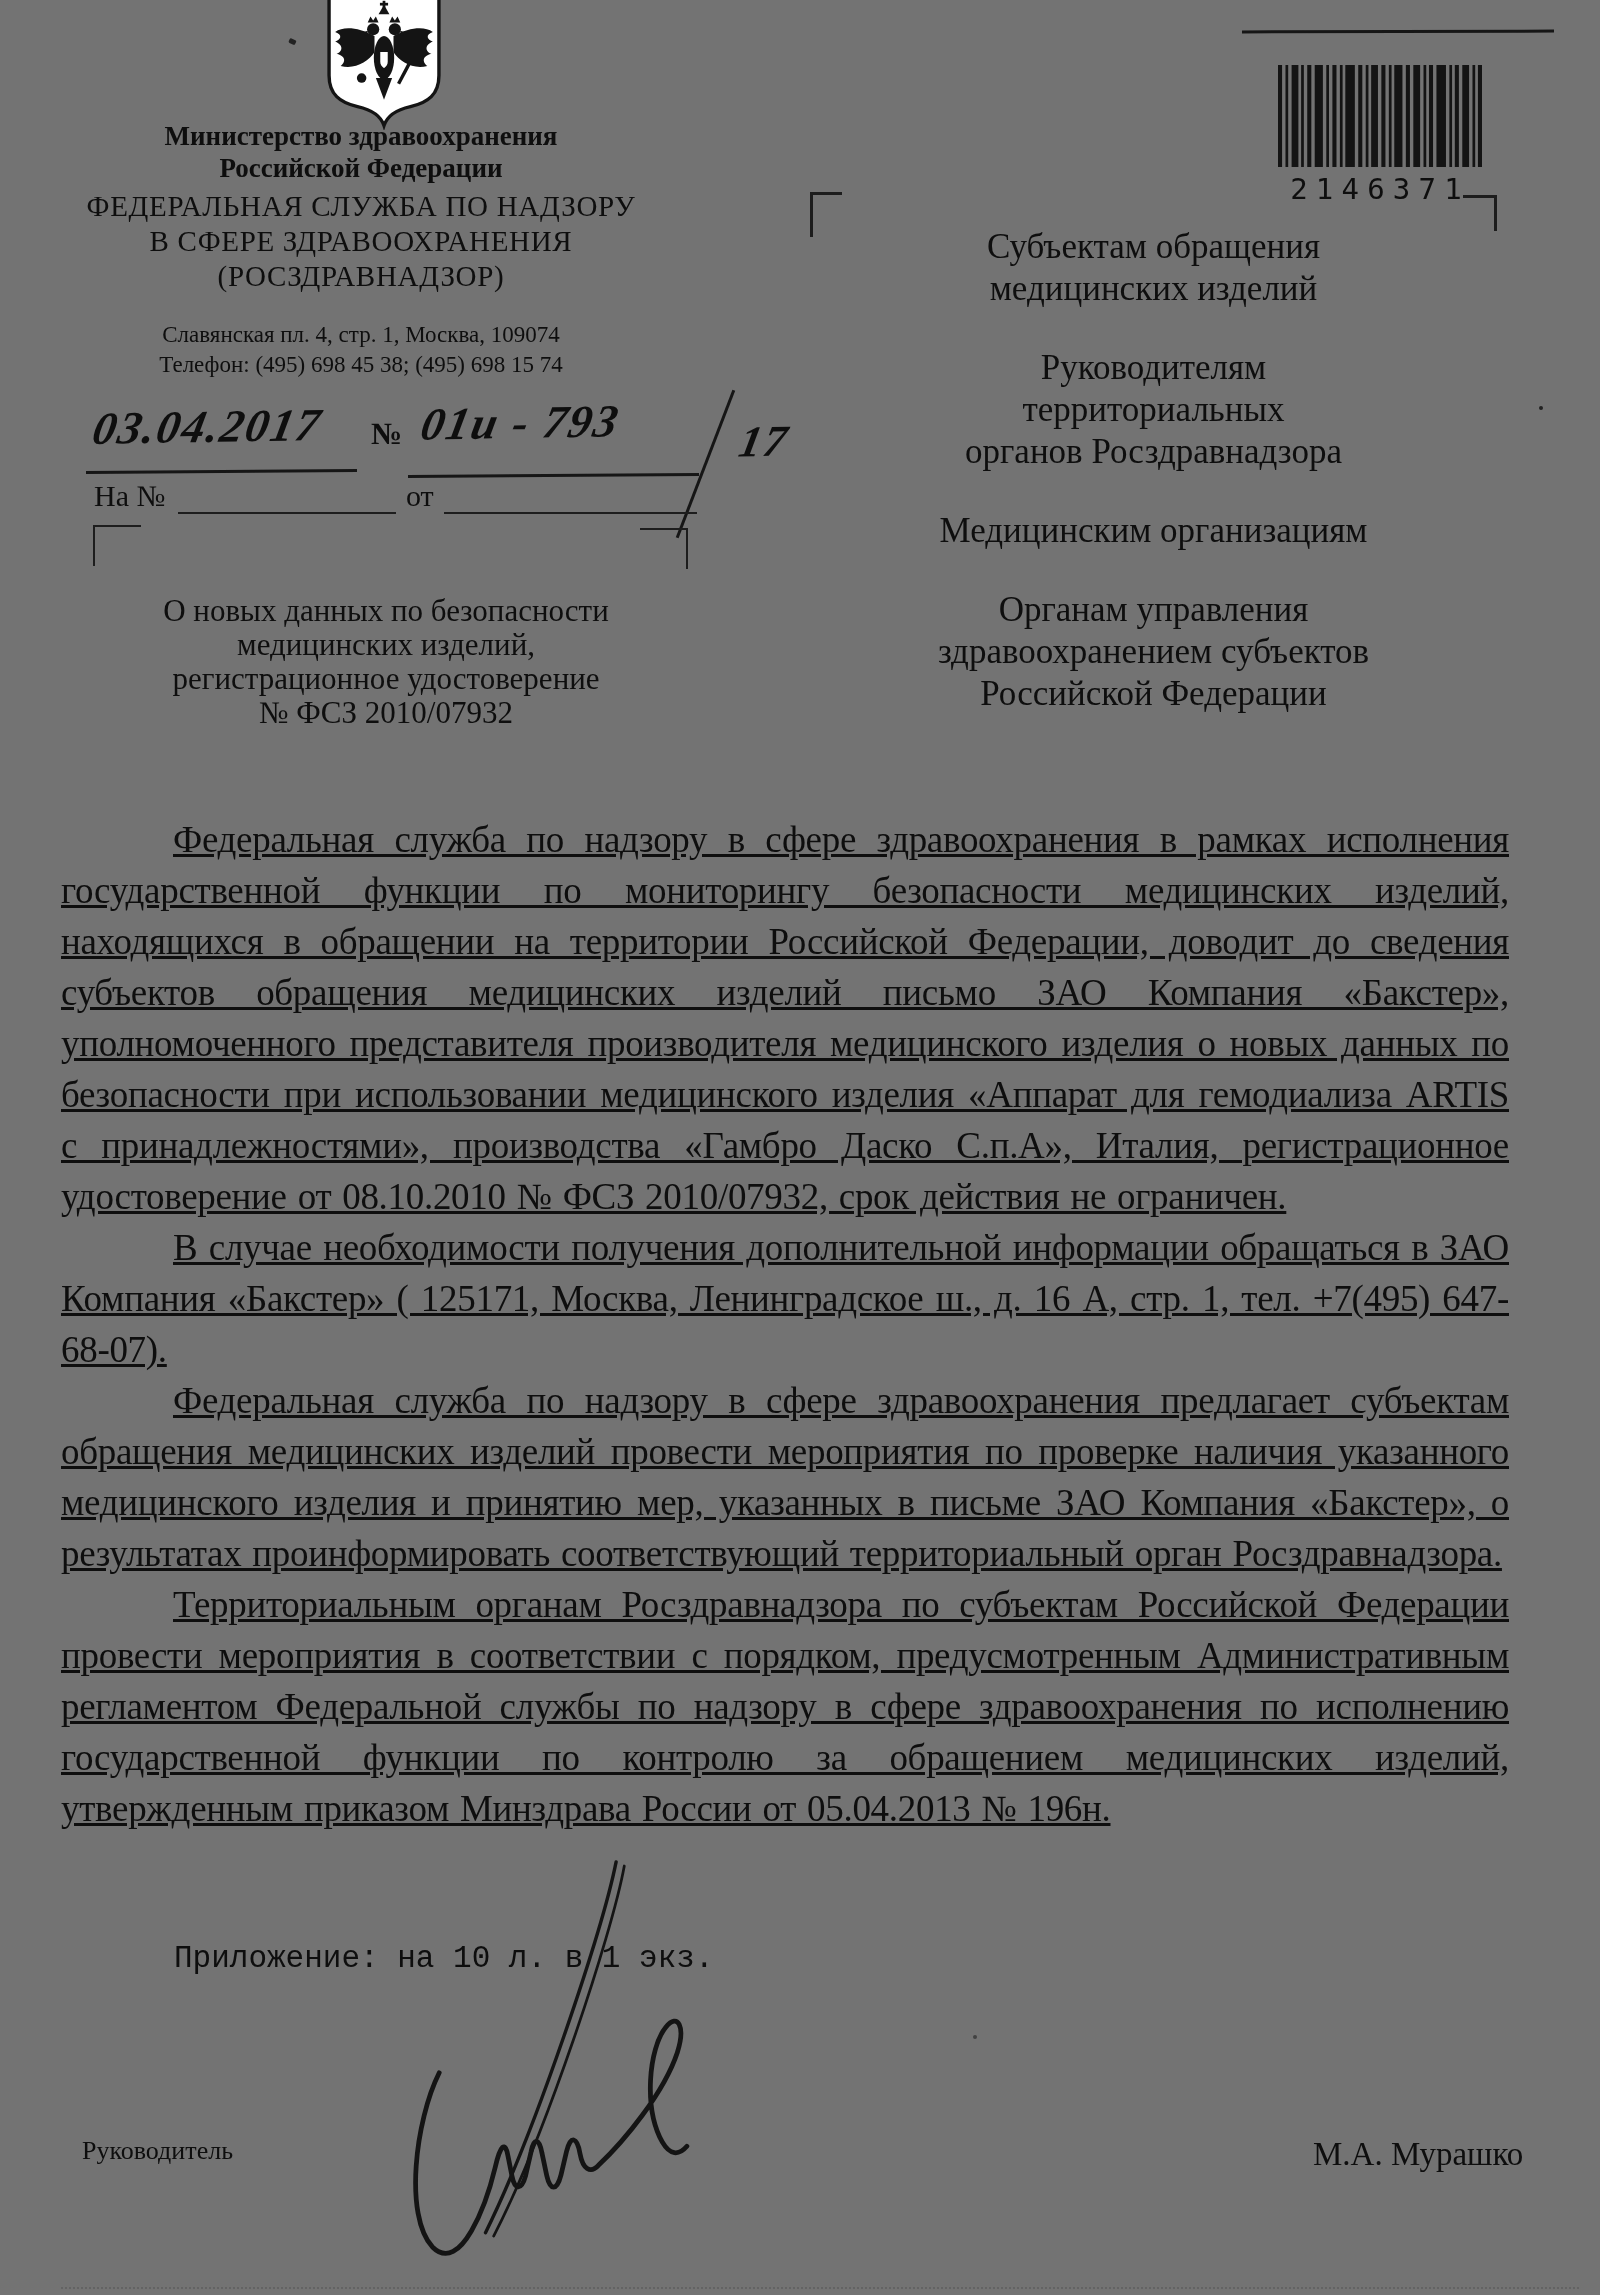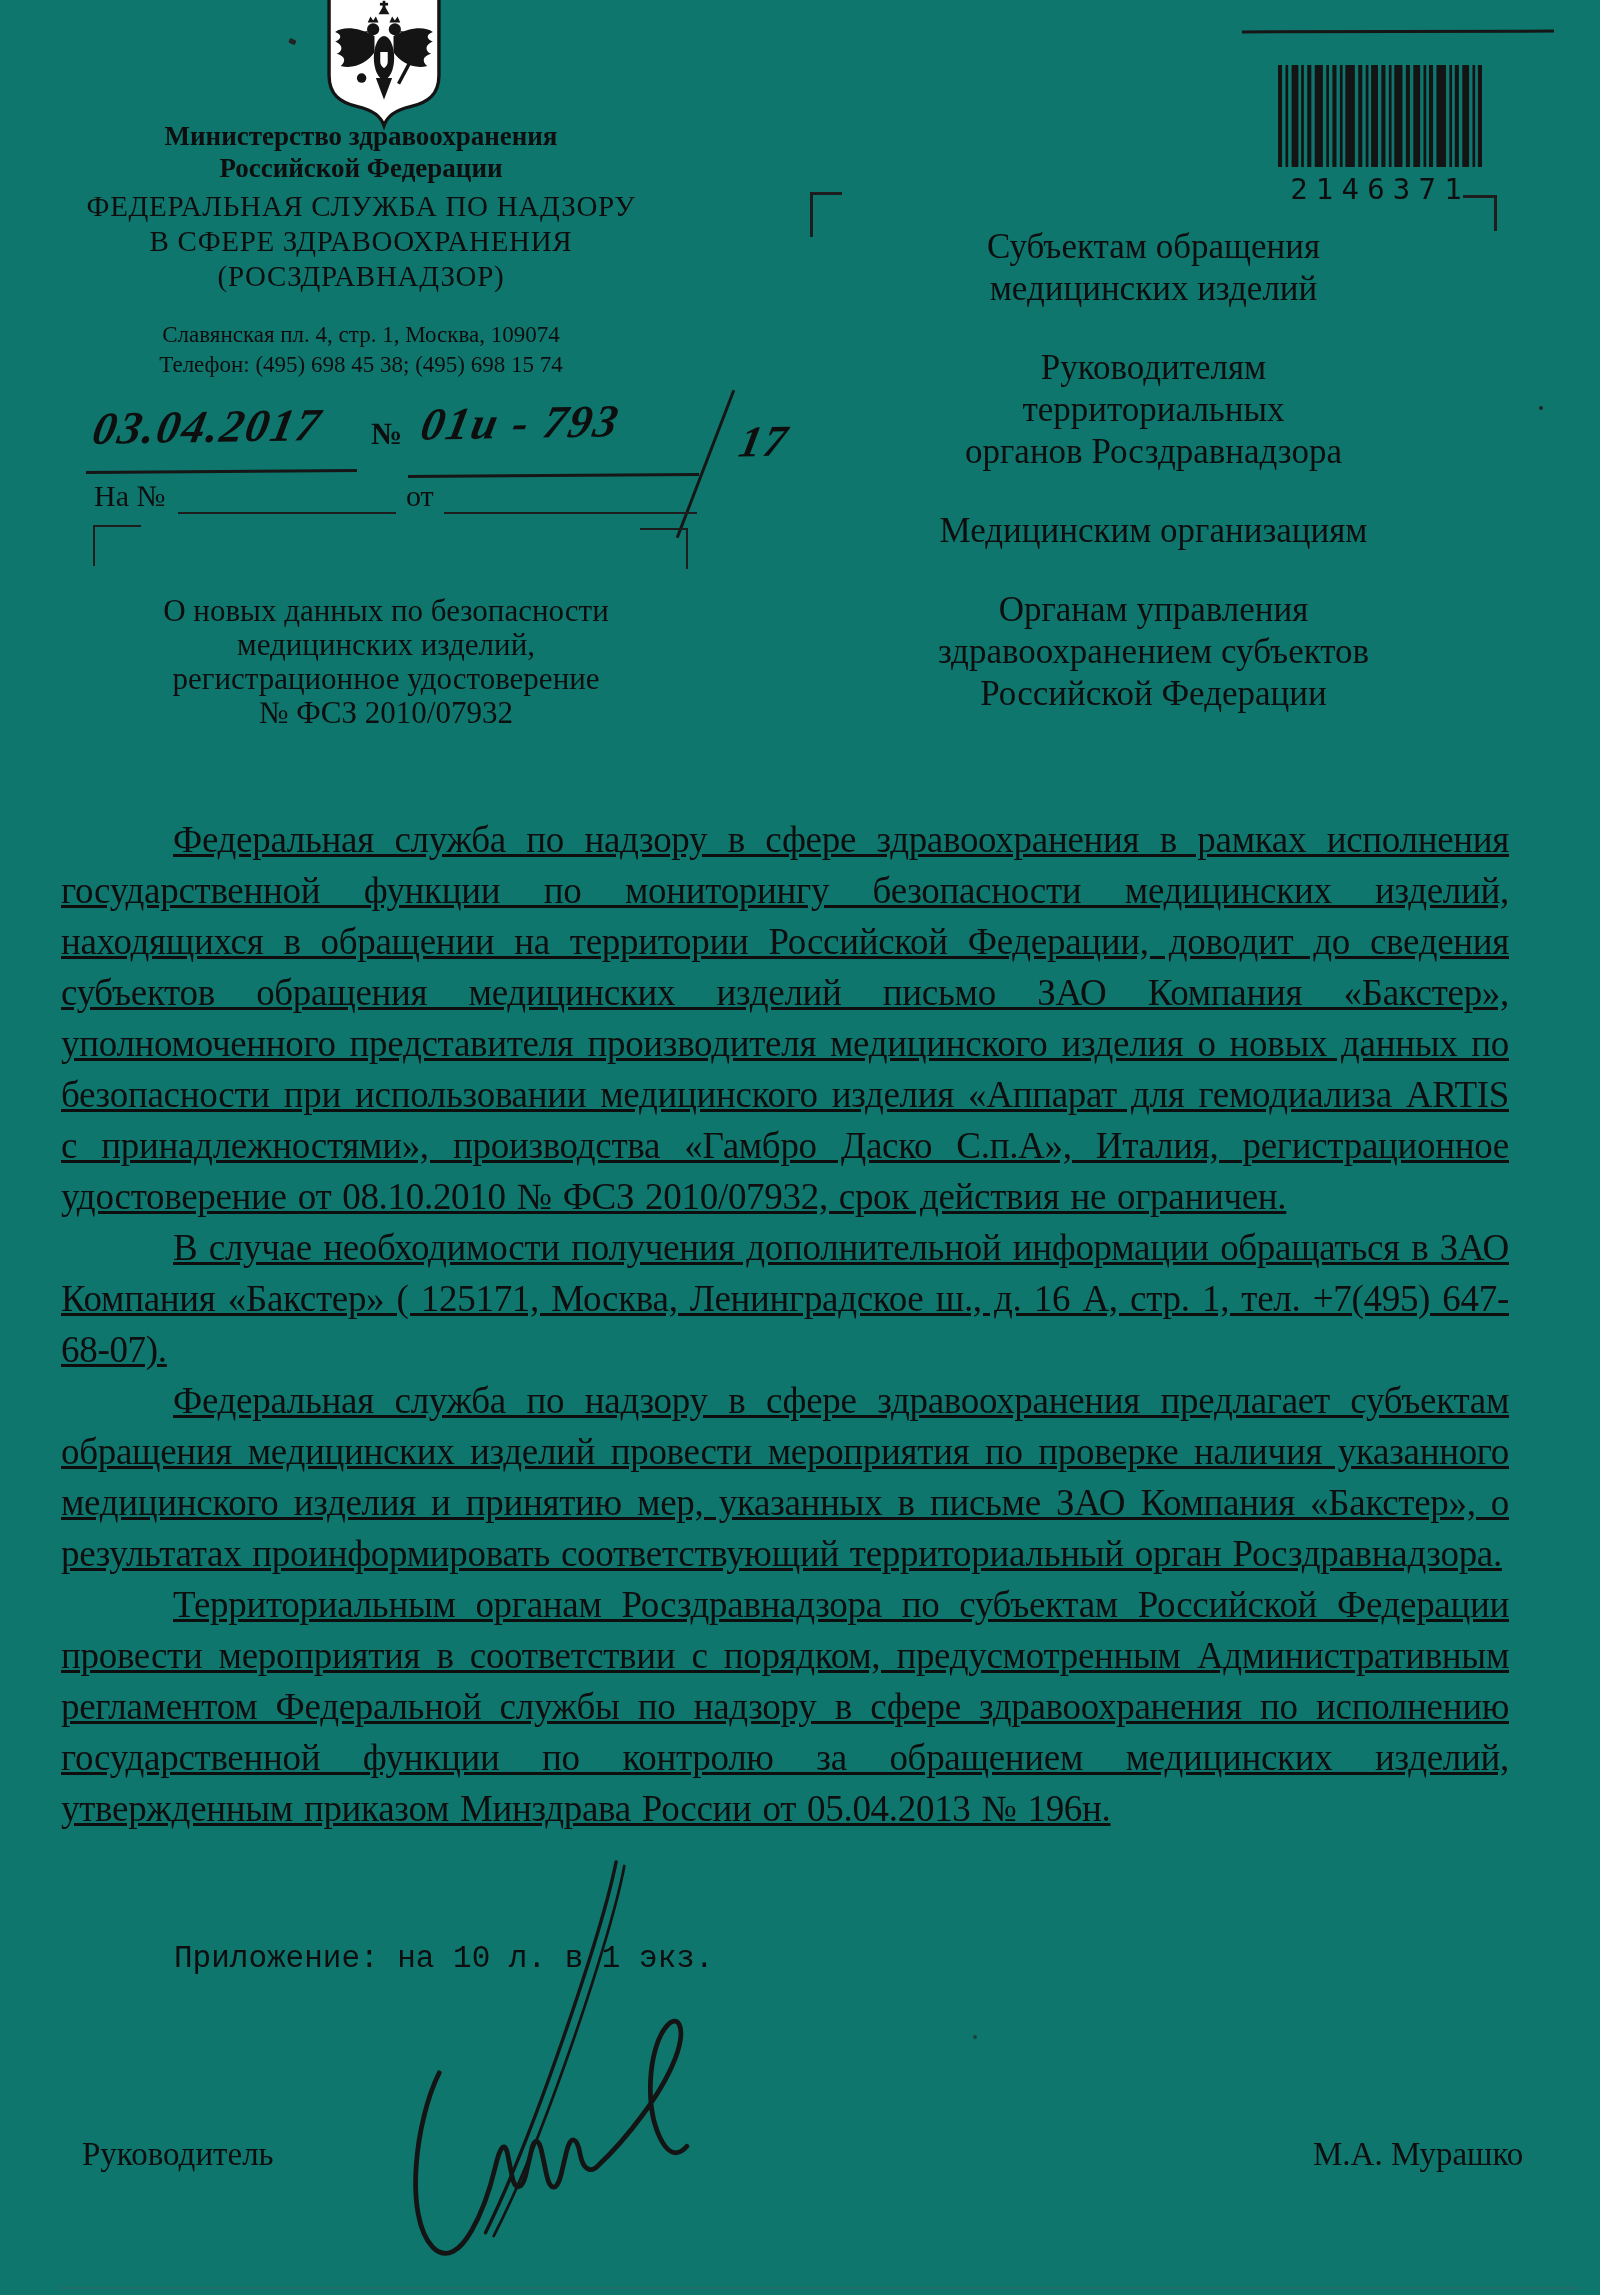--- a/index.html
+++ b/index.html
@@ -1,17 +1,17 @@
 <!DOCTYPE html>
 <html style="font-size:11px"><head>
 <meta charset="utf-8">
 <style>
   html,body{margin:0;padding:0;background:#fff;}
   .page{
-    position:relative;width:1601px;height:2295px;background:#0f766e;
+    position:relative;width:1601px;height:2295px;background:#737373;
     font-family:"Liberation Serif","DejaVu Serif",serif;color:#0e0e0e;
     overflow:hidden;
   }
   .abs{position:absolute;}
   .center{text-align:center;}
   .preline{white-space:pre-line;}
 
   
   .ministry{left:65px;top:120px;width:592px;font-weight:bold;font-size:27px;line-height:32px;}
   .service{left:41px;top:189px;width:640px;font-weight:normal;font-size:29px;line-height:35px;letter-spacing:0.7px;}
@@ -36,21 +36,21 @@
 
   
   .subject{left:80px;top:594px;width:612px;font-size:31px;line-height:34px;}
 
   
   .bodytext{left:61px;top:814px;width:1448px;font-size:37px;line-height:51px;
     text-align:justify;letter-spacing:-0.3px;word-spacing:2px;text-decoration:underline;}
   .bodytext p{margin:0;text-indent:112px;}
 
   .attachment{left:174px;top:1941px;font-size:31px;font-family:Liberation Mono, monospace;}
-  .sig-label{left:82px;top:2136px;font-size:33px;}
+  .sig-label{left:82px;top:2136px;font-size:26px;}
   .sig-name{left:1313px;top:2136px;font-size:33px;}
 
   
   .bc-wrap{left:1278px;top:65px;width:204px;}
   .bc-digits{margin-top:2.7px;text-align:center;font-family:"DejaVu Sans Mono","Liberation Mono",monospace;
     font-size:29px;letter-spacing:8.2px;}
   .topline{left:1242px;top:30px;width:312px;height:3.4px;background:#161616;transform:rotate(-0.15deg);}
 
   .speck{background:#222;border-radius:50%;}
   .noise-bottom{left:61px;top:2287px;width:1518px;border-top:2px dotted #555;opacity:.5;}

